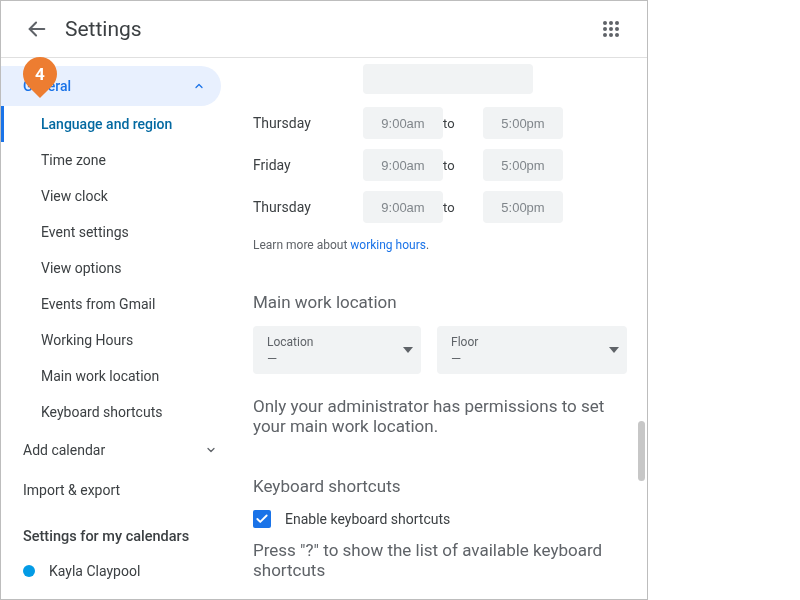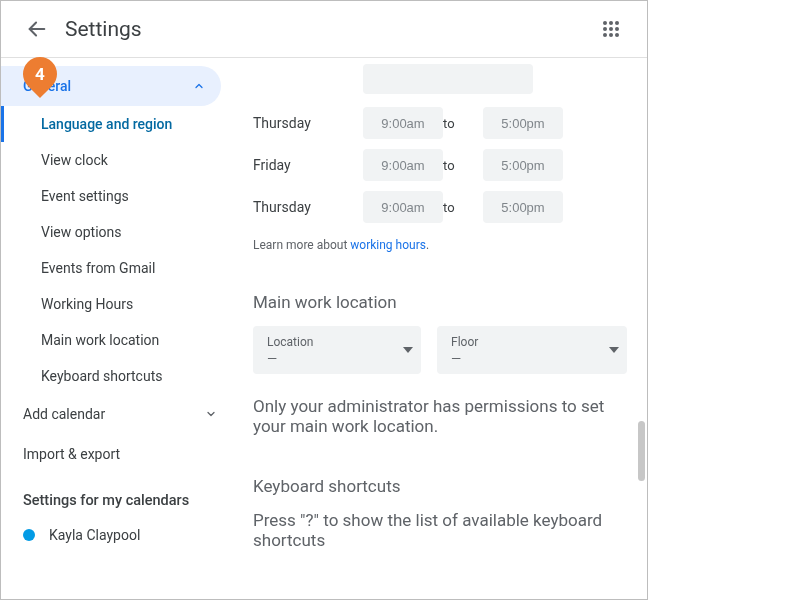--- a/index.html
+++ b/index.html
@@ -88,20 +88,23 @@
         <span class="chev">
             <svg width="12" height="12" viewBox="0 0 24 24" fill="none" stroke="#1a73e8" stroke-width="2.5" stroke-linecap="round" stroke-linejoin="round">
               <polyline points="6 15 12 9 18 15"></polyline>
             </svg>
           </span>
       </div>
       <div class="sb-item active">
           <span>Language and region</span>
         </div>
       <div class="sb-item">
+          <span>Time zone</span>
+        </div>
+      <div class="sb-item">
           <span>View clock</span>
         </div>
       <div class="sb-item">
           <span>Event settings</span>
         </div>
       <div class="sb-item">
           <span>View options</span>
         </div>
       <div class="sb-item">
           <span>Events from Gmail</span>
@@ -196,20 +199,30 @@
           <span class="tri">
               <svg width="10" height="6" viewBox="0 0 10 6">
                 <path d="M0 0l5 6 5-6z" fill="#5f6368"></path>
               </svg>
             </span>
         </div>
       </div>
       <div class="hint">Only your administrator has permissions to set your main work location.</div>
 
       <div class="section-title">Keyboard shortcuts</div>
+      <div class="kb-row">
+        <div class="cb-box">
+          <span class="cb-check">
+              <svg width="14" height="14" viewBox="0 0 24 24" fill="none" stroke="#fff" stroke-width="3.2" stroke-linecap="round" stroke-linejoin="round">
+                <polyline points="4 12 9 17 20 6"></polyline>
+              </svg>
+            </span>
+        </div>
+        <span class="kb-label">Enable keyboard shortcuts</span>
+      </div>
       <div class="hint" style="margin-bottom:20px;">Press "?" to show the list of available keyboard shortcuts</div>
     </div>
   </div>
 
   <div class="scrollbar"></div>
 
   <div class="callout">
     <div class="droplet">
         <span>4</span>
       </div>

